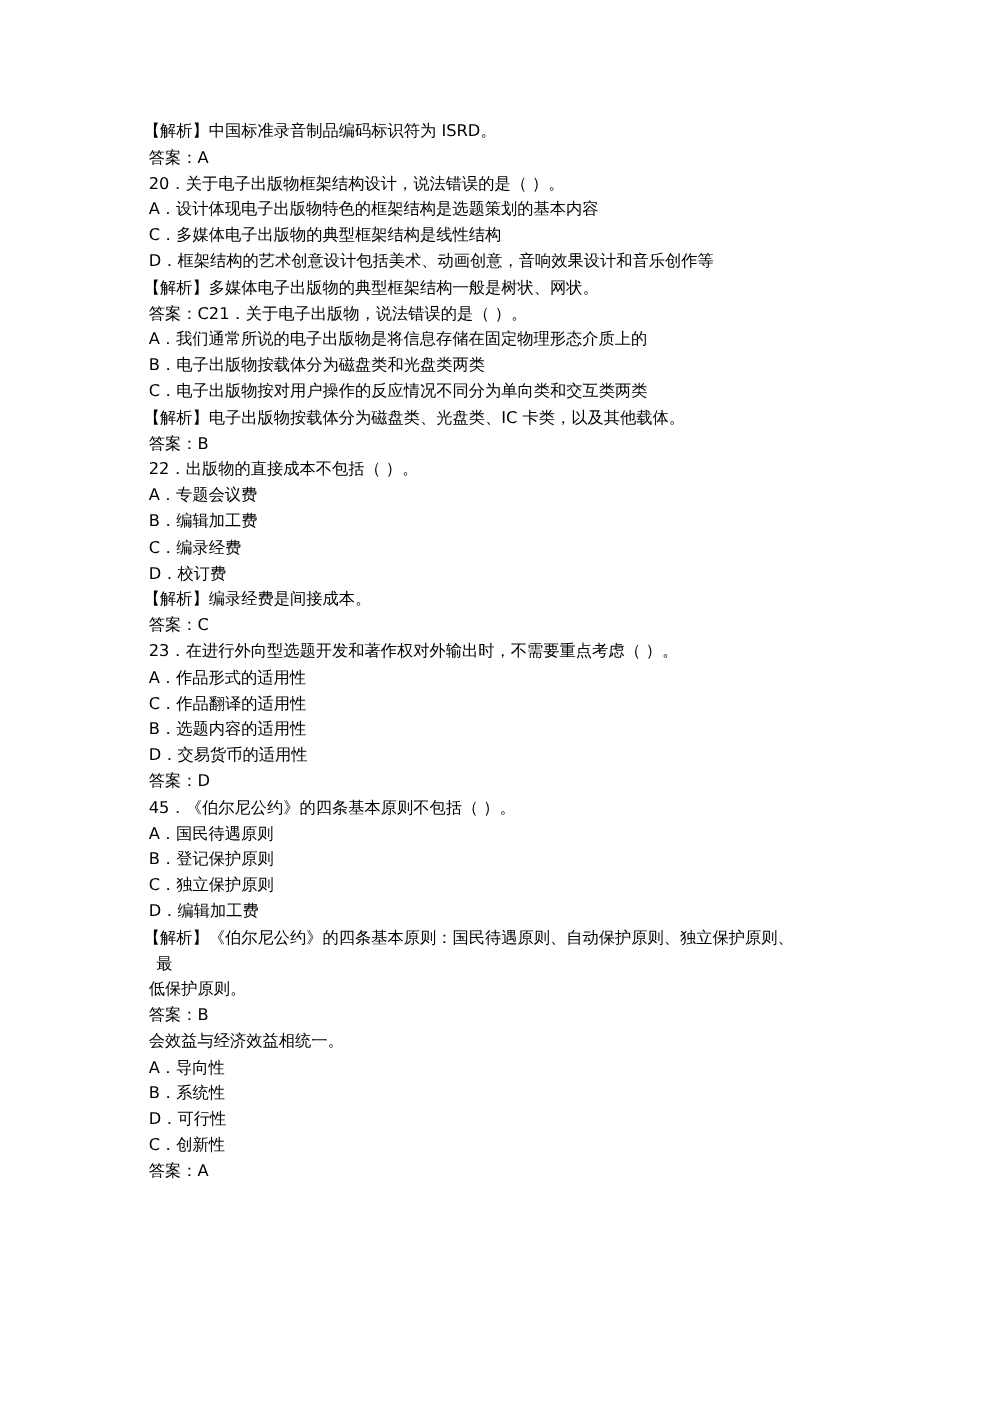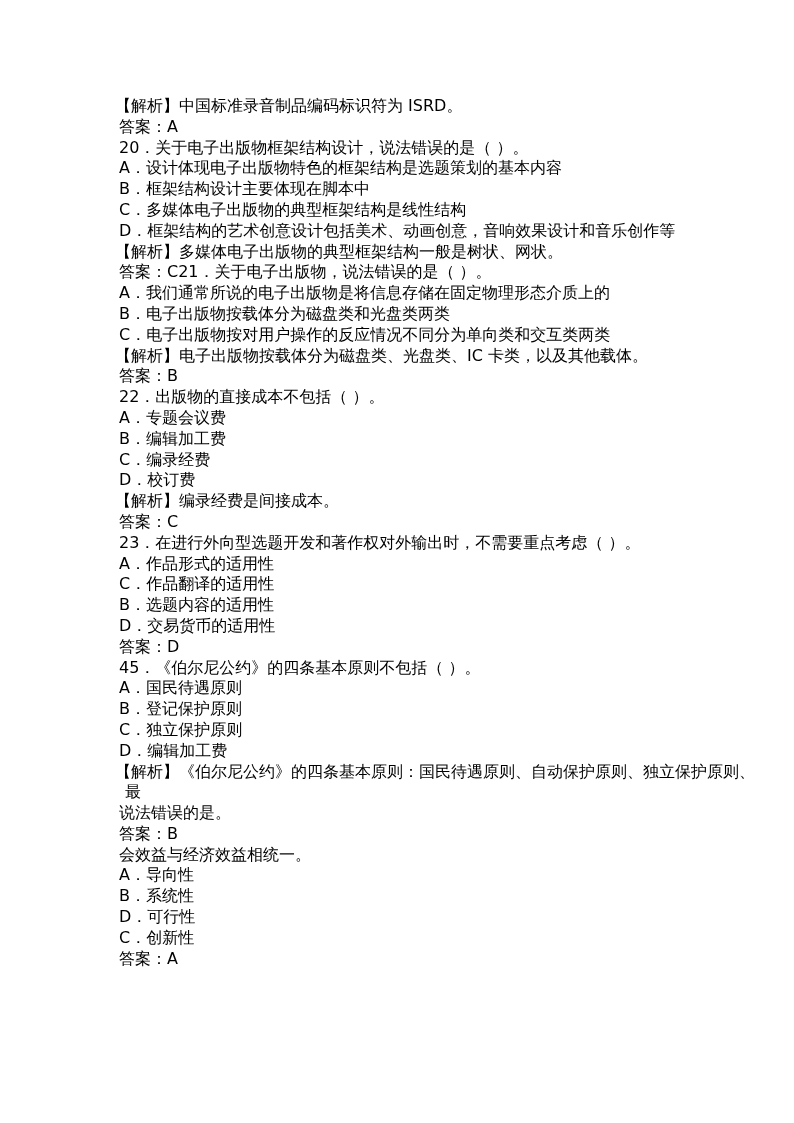--- a/index.html
+++ b/index.html
@@ -3,37 +3,36 @@
   <meta charset="utf-8">
   <style>
     html, body { margin: 0; padding: 0; background: #ffffff; }
     body { width: 794px; height: 1123px; position: relative; overflow: hidden; }
     .page {
       position: absolute;
       left: 119px;
       top: 96px;
       width: 570px;
       font-family: "DejaVu Sans", "Liberation Sans", sans-serif;
-      font-size: 16px;
+      font-size: 13px;
       line-height: 20.8px;
       color: #000000;
     }
     .line { white-space: pre; height: 20.8px; }
     .line.indent1 { padding-left: 6px; }
     .analysis { margin-left: -4px; }
   </style>
 </head>
 <body>
 
 <div class="page">
   <div class="line analysis">【解析】中国标准录音制品编码标识符为 ISRD。</div>
   <div class="line">答案：A</div>
   <div class="line">20．关于电子出版物框架结构设计，说法错误的是（ ）。</div>
   <div class="line">A．设计体现电子出版物特色的框架结构是选题策划的基本内容</div>
-  <div class="line">B．框架结构设计主要体现在脚本中</div>
   <div class="line">C．多媒体电子出版物的典型框架结构是线性结构</div>
   <div class="line">D．框架结构的艺术创意设计包括美术、动画创意，音响效果设计和音乐创作等</div>
   <div class="line analysis">【解析】多媒体电子出版物的典型框架结构一般是树状、网状。</div>
   <div class="line">答案：C21．关于电子出版物，说法错误的是（ ）。</div>
   <div class="line">A．我们通常所说的电子出版物是将信息存储在固定物理形态介质上的</div>
   <div class="line">B．电子出版物按载体分为磁盘类和光盘类两类</div>
   <div class="line">C．电子出版物按对用户操作的反应情况不同分为单向类和交互类两类</div>
   <div class="line analysis">【解析】电子出版物按载体分为磁盘类、光盘类、IC 卡类，以及其他载体。</div>
   <div class="line">答案：B</div>
   <div class="line">22．出版物的直接成本不包括（ ）。</div>
@@ -49,21 +48,21 @@
   <div class="line">B．选题内容的适用性</div>
   <div class="line">D．交易货币的适用性</div>
   <div class="line">答案：D</div>
   <div class="line">45．《伯尔尼公约》的四条基本原则不包括（ ）。</div>
   <div class="line">A．国民待遇原则</div>
   <div class="line">B．登记保护原则</div>
   <div class="line">C．独立保护原则</div>
   <div class="line">D．编辑加工费</div>
   <div class="line analysis">【解析】《伯尔尼公约》的四条基本原则：国民待遇原则、自动保护原则、独立保护原则、</div>
   <div class="line indent1">最</div>
-  <div class="line">说法错误的是。</div>
+  <div class="line">低保护原则。</div>
   <div class="line">答案：B</div>
   <div class="line">会效益与经济效益相统一。</div>
   <div class="line">A．导向性</div>
   <div class="line">B．系统性</div>
   <div class="line">D．可行性</div>
   <div class="line">C．创新性</div>
   <div class="line">答案：A</div>
 </div>
 
 </body></html>

